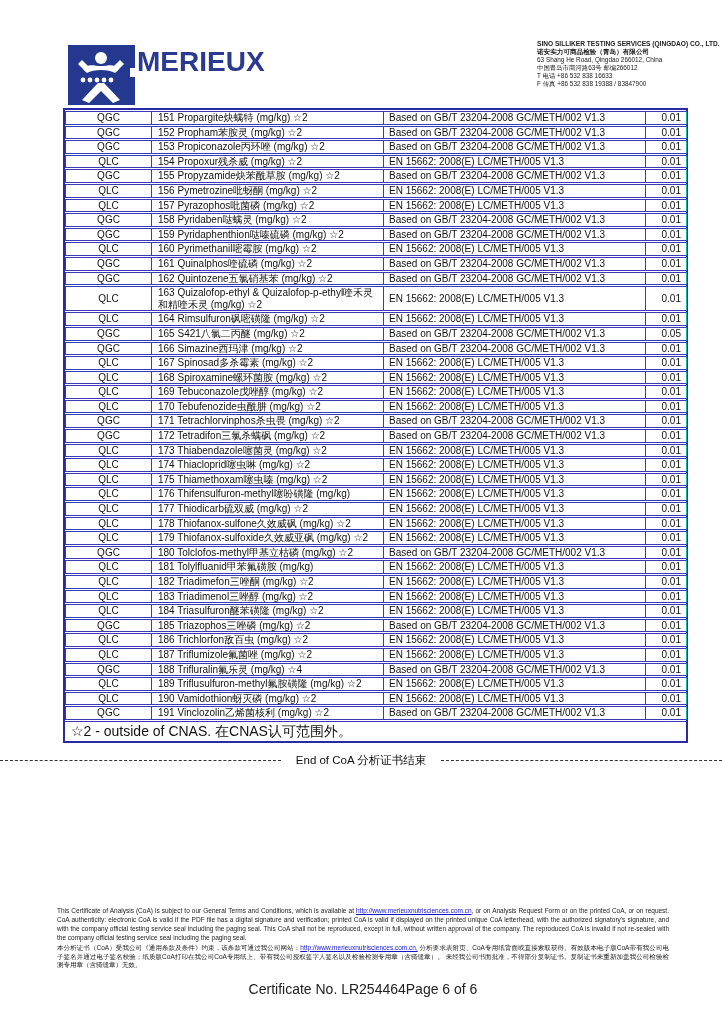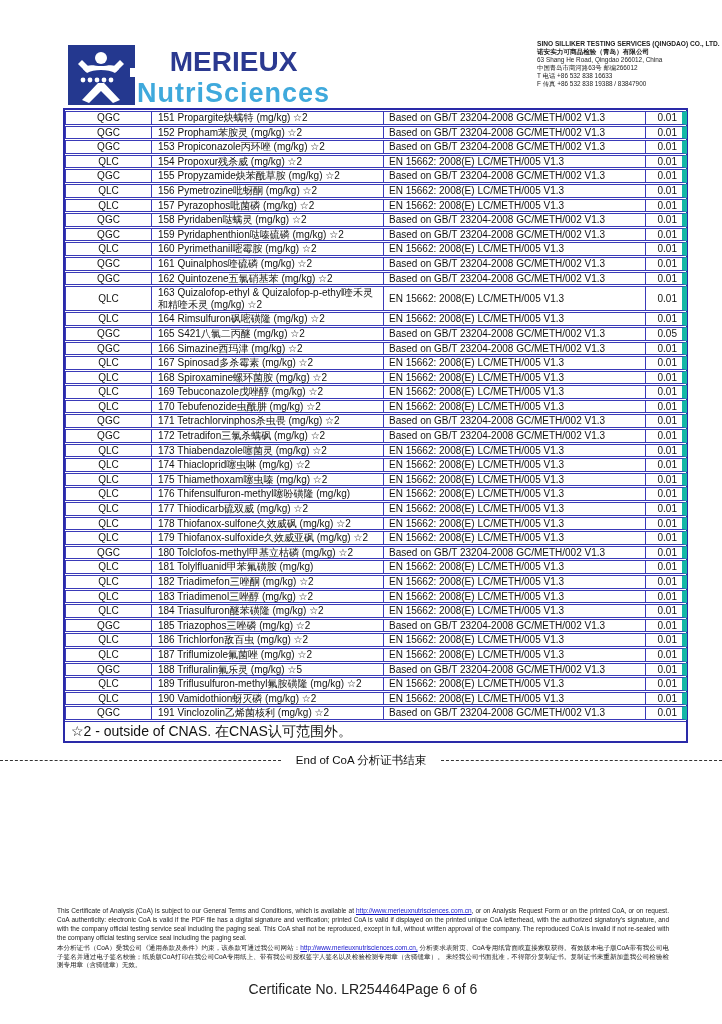--- a/index.html
+++ b/index.html
@@ -38,21 +38,21 @@
   col.method { width:262px; }
   col.value  { width:42px; }
   td {
     border:1px solid #3a3ab8; border-right:none;
     font-size:10px; line-height:11.6px; padding:0 4px;
     overflow:hidden; vertical-align:middle; background:#fff;
   }
   td:first-child { text-align:center; }
   td.c-name { padding-left:6px; }
   td.c-method { padding-left:5px; white-space:nowrap; }
-  td.c-value { border-right:5px solid #14b8a6; text-align:right; padding-right:5px; }
+  td.c-value { border-right:1px solid #14b8a6; text-align:right; padding-right:5px; }
   .table-footnote {
     border-top:1px solid #3a3ab8;
     font-size:14px; line-height:12px; padding:3px 6px 4px 6px;
   }
 
   
   .end-line {
     position:absolute; left:0; top:753px; width:722px;
     display:flex; align-items:center; font-size:11.5px; color:#111;gap:13px;
   }
@@ -90,21 +90,20 @@
       <circle cx="15" cy="35" r="2.4" fill="#ffffff"></circle>
       <circle cx="22" cy="35" r="2.4" fill="#ffffff"></circle>
       <circle cx="29" cy="35" r="2.4" fill="#ffffff"></circle>
       <circle cx="36" cy="35" r="2.4" fill="#ffffff"></circle>
       <circle cx="43" cy="35" r="2.4" fill="#ffffff"></circle>
 
       <path d="M30 38 L36 38 L52 55 L45 58 L33 46 L21 58 L14 55 Z" fill="#ffffff"></path>
     </svg>
     <div class="wordmark">
       <span class="brand-top">MERIEUX</span>
-      <span class="brand-bottom">NutriSciences</span>
     </div>
   </div>
 
   <div class="company-info">
     <div class="b">SINO SILLIKER TESTING SERVICES (QINGDAO) CO., LTD.</div>
     <div class="b">诺安实力可商品检验（青岛）有限公司</div>
     <div>63 Shang He Road, Qingdao 266012, China</div>
     <div>中国青岛市商河路63号 邮编266012</div>
     <div>T 电话 +86 532 838 16633</div>
     <div>F 传真 +86 532 838 19388 / 83847900</div>
@@ -336,21 +335,21 @@
             <td class="c-value">0.01</td>
           </tr>
           <tr>
             <td class="c-code">QLC</td>
             <td class="c-name">187 Triflumizole氟菌唑 (mg/kg) ☆2</td>
             <td class="c-method">EN 15662: 2008(E) LC/METH/005 V1.3</td>
             <td class="c-value">0.01</td>
           </tr>
           <tr>
             <td class="c-code">QGC</td>
-            <td class="c-name">188 Trifluralin氟乐灵 (mg/kg) ☆5</td>
+            <td class="c-name">188 Trifluralin氟乐灵 (mg/kg) ☆4</td>
             <td class="c-method">Based on GB/T 23204-2008 GC/METH/002 V1.3</td>
             <td class="c-value">0.01</td>
           </tr>
           <tr>
             <td class="c-code">QLC</td>
             <td class="c-name">189 Triflusulfuron-methyl氟胺磺隆 (mg/kg) ☆2</td>
             <td class="c-method">EN 15662: 2008(E) LC/METH/005 V1.3</td>
             <td class="c-value">0.01</td>
           </tr>
           <tr>

